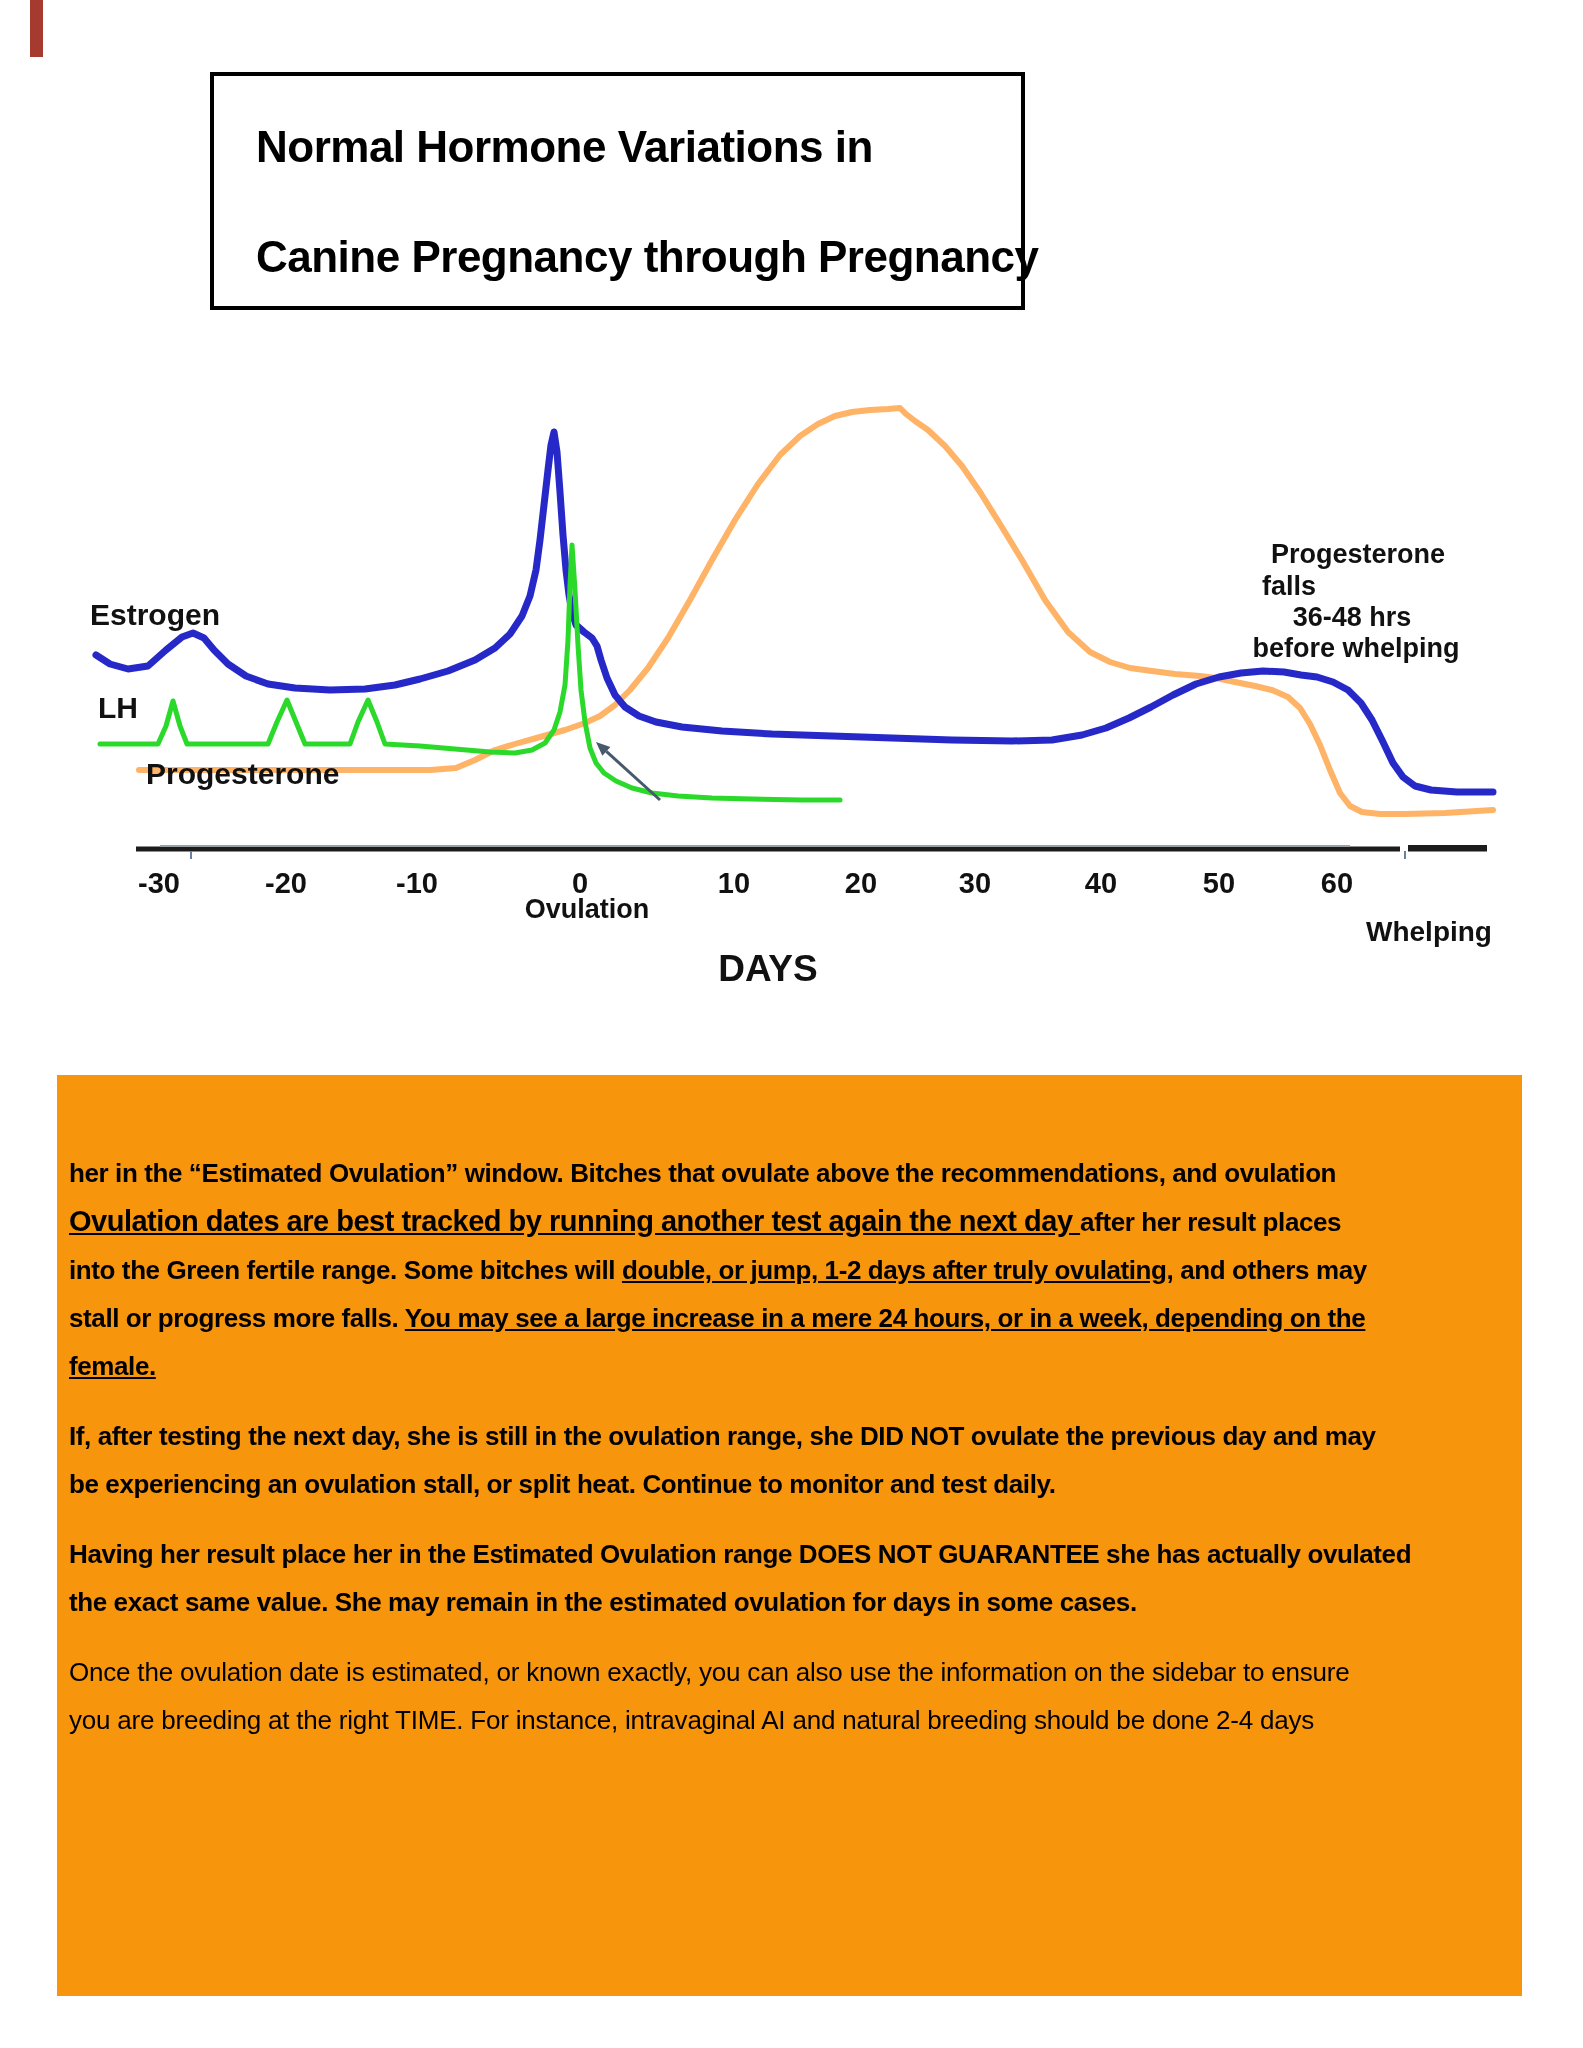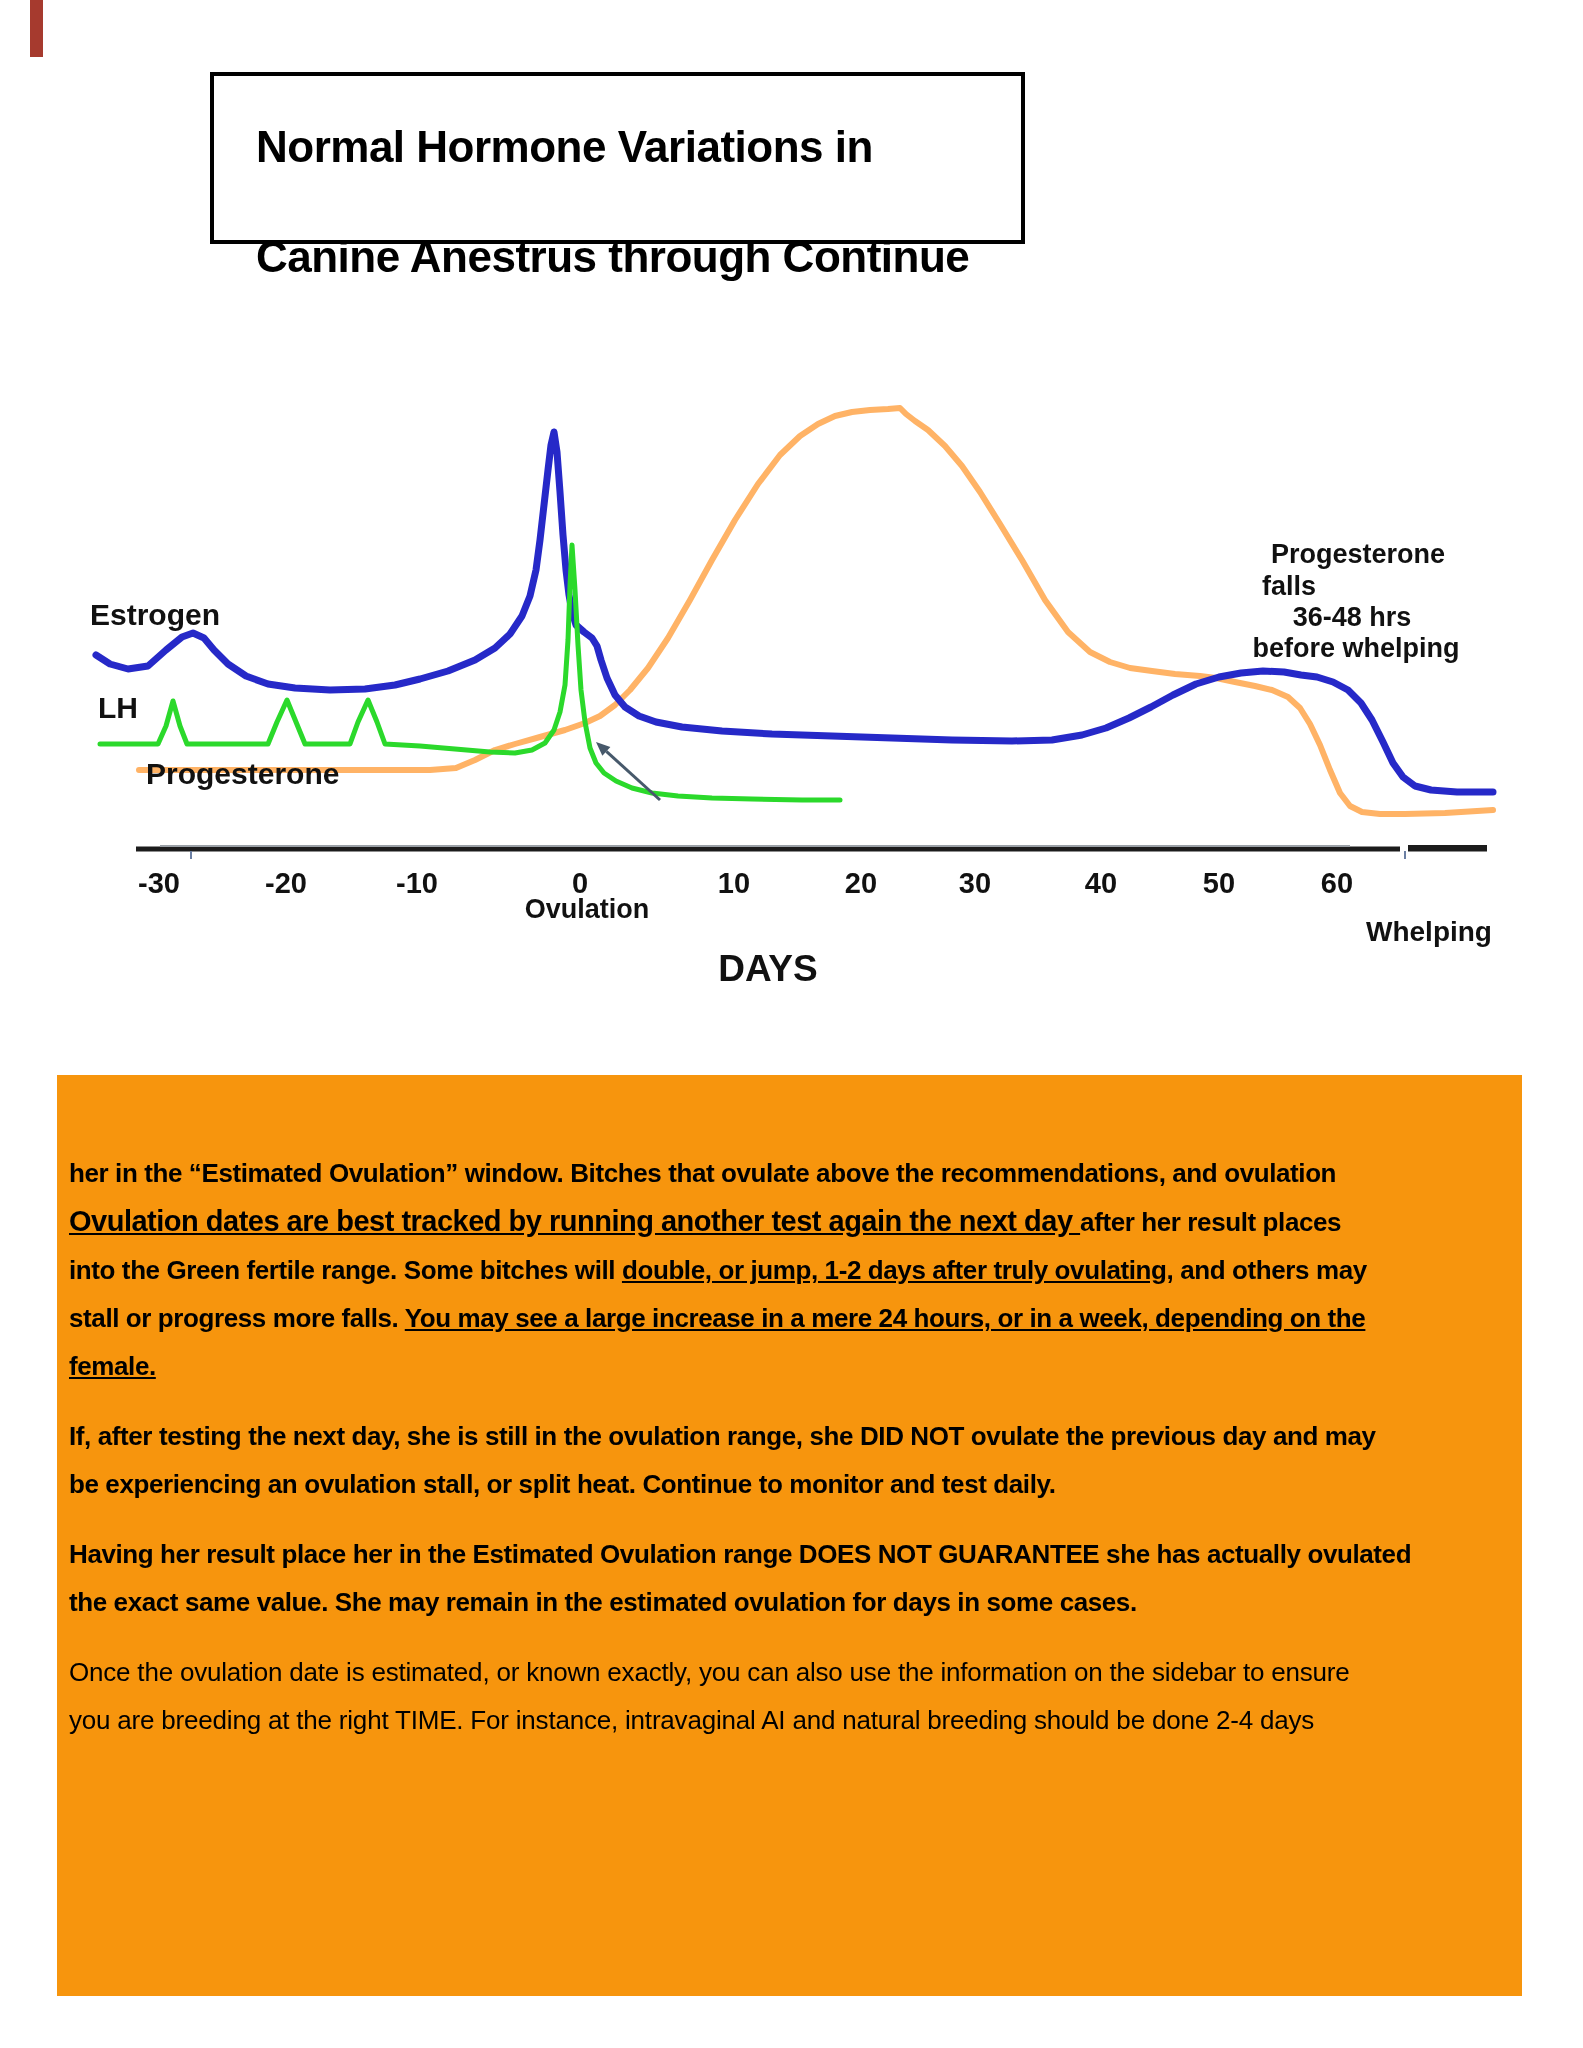--- a/index.html
+++ b/index.html
@@ -1,19 +1,19 @@
 <!DOCTYPE html>
 <html><head>
 <meta charset="utf-8">
 <style>
   html,body{margin:0;padding:0;background:#fff;}
   .page{position:relative;width:1583px;height:2048px;background:#ffffff;overflow:hidden;
         font-family:"Liberation Sans",sans-serif;color:#000;}
   .red-mark{position:absolute;left:30px;top:0;width:13px;height:57px;background:#A63A2E;}
-  .title-box{position:absolute;left:210px;top:72px;width:815px;height:172px;border:4px solid #000;
+  .title-box{position:absolute;left:210px;top:72px;width:815px;height:238px;border:4px solid #000;
              box-sizing:border-box;padding:16px 10px 0 42px;}
   .title-line{font-size:44px;font-weight:bold;line-height:110px;letter-spacing:-0.5px;white-space:nowrap;}
   #chart{position:absolute;left:0;top:330px;width:1583px;height:680px;}
   #chart text{fill:#111;}
   .s-label{font:bold 30px "Liberation Sans",sans-serif;}
   .s-tick{font:bold 29px "Liberation Sans",sans-serif;}
   .s-anno{font:bold 27px "Liberation Sans",sans-serif;}
   .s-ovul{font:bold 27px "Liberation Sans",sans-serif;}
   .s-whelp{font:bold 28px "Liberation Sans",sans-serif;}
   .s-days{font:bold 37px "Liberation Sans",sans-serif;}
@@ -28,21 +28,21 @@
   .seg-lead{font-size:29px;letter-spacing:-0.5px;}
 </style>
 </head>
 <body>
 
 <div class="page">
   <div class="red-mark" style="background: rgb(166, 58, 46);"></div>
 
   <div class="title-box">
     <div class="title-line">Normal Hormone Variations in</div>
-    <div class="title-line">Canine Anestrus through Continue</div>
+    <div class="title-line">Canine Pregnancy through Pregnancy</div>
   </div>
 
   <svg id="chart" viewBox="0 330 1583 680" xmlns="http://www.w3.org/2000/svg">
       <polyline points="139,770 230,770 330,770 430,770 456,768 475,760 495,750 515,744 540,737 565,730 585,723 600,716 615,705 630,690 648,668 668,638 690,600 712,560 735,520 758,484 780,455 800,436 818,424 835,416 852,412 870,410 888,409 900,408 906,414 915,421 928,430 945,446 962,466 980,492 1000,524 1022,560 1045,600 1068,632 1090,652 1110,662 1130,668 1152,671 1175,674 1200,676 1216,678 1235,682 1255,686 1272,690 1288,697 1300,708 1310,724 1320,745 1330,770 1340,793 1350,806 1362,812 1380,814 1405,814 1445,813 1493,810" fill="none" stroke="#FFB366" stroke-width="6" stroke-linejoin="round" stroke-linecap="round"></polyline>
       <polyline points="96,655 110,664 128,669 148,666 166,650 182,637 193,633 204,638 214,650 228,664 246,676 268,684 295,688 330,690 365,689 395,685 420,679 448,671 475,660 495,648 510,634 522,616 530,596 536,570 540,540 544,505 548,470 551,445 554,432 557,452 560,492 563,535 566,570 569,595 572,612 576,625 584,632 592,638 597,646 601,660 607,678 615,695 625,707 639,716 656,722 682,727 722,731 772,734 832,736 892,738 952,740 1012,741 1052,740 1082,735 1106,728 1129,718 1151,707 1173,695 1196,684 1219,677 1241,673 1263,671 1284,672 1301,675 1317,677 1333,682 1348,690 1361,703 1372,720 1383,742 1393,763 1403,777 1415,786 1431,790 1457,792 1493,792" fill="none" stroke="#2629C8" stroke-width="7" stroke-linejoin="round" stroke-linecap="round"></polyline>
       <polyline points="100,744 158,744 166,726 173,701 180,726 187,744 268,744 277,722 287,700 296,722 305,744 350,744 358,722 368,700 377,722 385,744 420,746 455,749 490,752 515,753 532,750 545,743 554,730 560,712 565,685 568,640 570,585 572,545 575,590 578,645 581,690 585,722 590,748 596,763 604,773 616,781 632,788 652,793 678,796 712,798 752,799 802,800 840,800" fill="none" stroke="#2BD92B" stroke-width="5" stroke-linejoin="round" stroke-linecap="round"></polyline>
       <line x1="136" y1="849" x2="1487" y2="849" stroke="#1c1c1c" stroke-width="5"></line>
       <line x1="160" y1="846" x2="1350" y2="846" stroke="#9aa0a6" stroke-width="2"></line>
       <rect x="1400" y="845" width="8" height="8" fill="#ffffff"></rect>
       <line x1="1408" y1="847" x2="1487" y2="847" stroke="#1c1c1c" stroke-width="4"></line>

